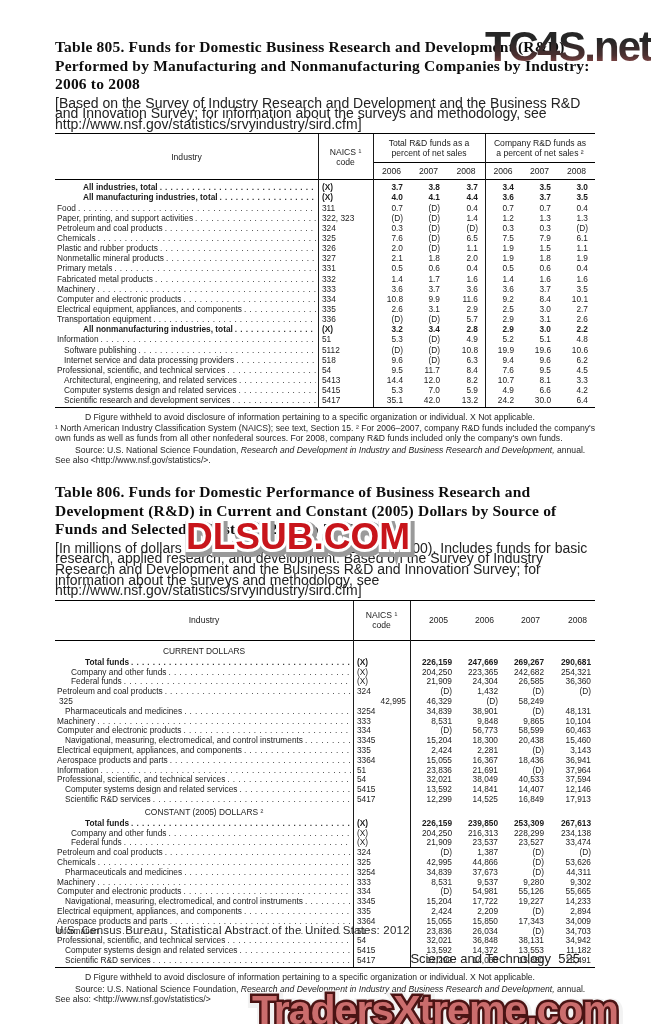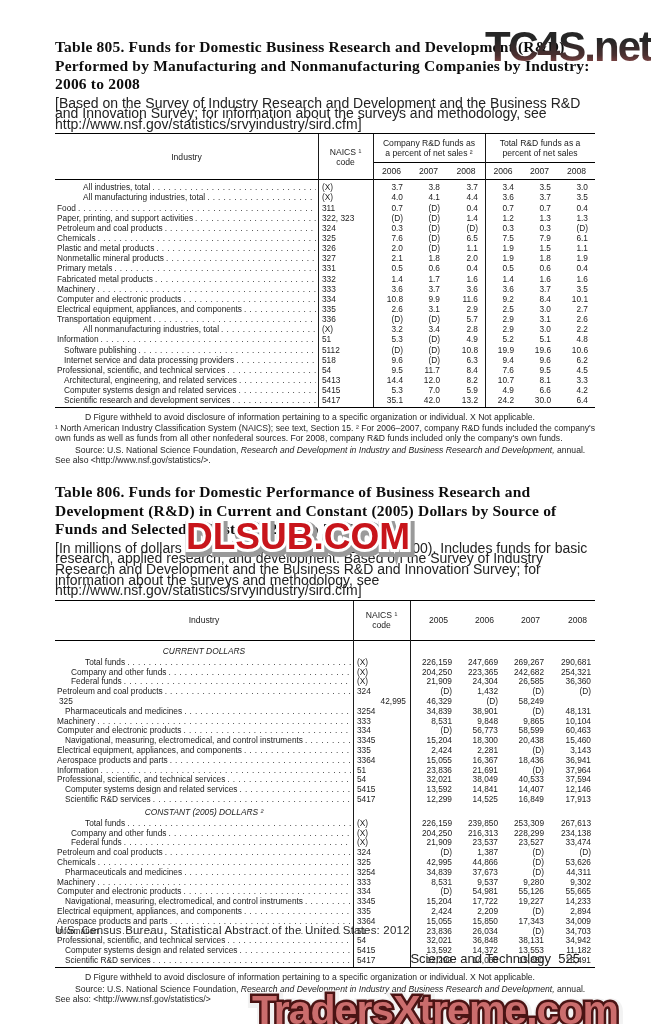--- a/index.html
+++ b/index.html
@@ -51,25 +51,25 @@
   .trow { align-items:center; font-size:8.3px; line-height:10px; }
   .t805row { display:grid; grid-template-columns:263px 55px 37px 37px 38px 36px 37px 37px; height:10.15px; }
   .t806row { display:grid; grid-template-columns:298px 57px 46px 46px 46px 47px; height:9.8px; }
   .cell-label { display:flex; overflow:hidden; padding-left:2px; align-items:baseline; }
   .lbl { white-space:nowrap; }
   .leader { flex:1; overflow:hidden; white-space:nowrap; color:#333; margin:0 2px; }
   .leader::after { content:" . . . . . . . . . . . . . . . . . . . . . . . . . . . . . . . . . . . . . . . . . . . . . . . . . . . . . . . . . . . . . . . . . . . . . ."; letter-spacing:.4px; }
   .cell-naics { padding-left:4px; white-space:nowrap; }
   .cell-v { text-align:right; padding-right:7px; }
   .t806row .cell-v { padding-right:4px; }
-  .bold { font-weight:normal; }
+  .bold { font-weight:bold; }
   .sp { }
 
   .sec-row { display:grid; grid-template-columns:298px 1fr; height:11px; align-items:center; margin-top:3px; }
-  .sec-label { text-align:center; font-size:8.4px;font-style:italic; }
+  .sec-label { text-align:center; font-size:8.4px; }
 
   
   .fnblock { margin-top:4px; font-size:8.6px; line-height:10.2px; color:#1e1e1e; }
   .fn-first { text-indent:30px; }
   .src { margin-top:2px; text-indent:20px; }
   .src i { font-style:italic; }
 
   
   .foot-right { position:absolute; left:40px; top:951px; width:540px; text-align:right; font-size:13px; white-space:pre; color:#222; }
   .foot-left { position:absolute; left:55px; top:924px; font-size:11.5px; color:#2a2a2a; letter-spacing:.2px; }
@@ -103,22 +103,22 @@
 
   <div class="dtable" id="t805">
     <div class="vl" style="left:263px"></div>
     <div class="vl" style="left:318px"></div>
     <div class="vl" style="left:430px"></div>
     <div class="thead805">
       <div class="th-center th-span2">Industry</div>
       <div class="th-center th-span2">
         <div><span>NAICS ¹</span><br><span>code</span></div>
       </div>
+      <div class="th-center th-group">Total R&amp;D funds as a percent of net sales</div>
       <div class="th-center th-group">Company R&amp;D funds as a percent of net sales ²</div>
-      <div class="th-center th-group">Total R&amp;D funds as a percent of net sales</div>
       <div class="th-years g1y" style="grid-column:3">
         <span>2006</span>
           <span>2007</span>
           <span>2008</span>
       </div>
       <div class="th-years g2y" style="grid-column:4">
         <span>2006</span>
           <span>2007</span>
           <span>2008</span>
       </div>
@@ -197,21 +197,21 @@
     <div class="cell-naics">325</div>
     <div class="cell-v v0">7.6</div>
     <div class="cell-v v1">(D)</div>
     <div class="cell-v v2">6.5</div>
     <div class="cell-v v3">7.5</div>
     <div class="cell-v v4">7.9</div>
     <div class="cell-v v5">6.1</div>
   </div>
         <div class="trow t805row">
     <div class="cell-label">
-            <span class="lbl">Plastic and metal products</span>
+            <span class="lbl">Plastic and rubber products</span>
             <span class="leader"></span>
           </div>
     <div class="cell-naics">326</div>
     <div class="cell-v v0">2.0</div>
     <div class="cell-v v1">(D)</div>
     <div class="cell-v v2">1.1</div>
     <div class="cell-v v3">1.9</div>
     <div class="cell-v v4">1.5</div>
     <div class="cell-v v5">1.1</div>
   </div>

